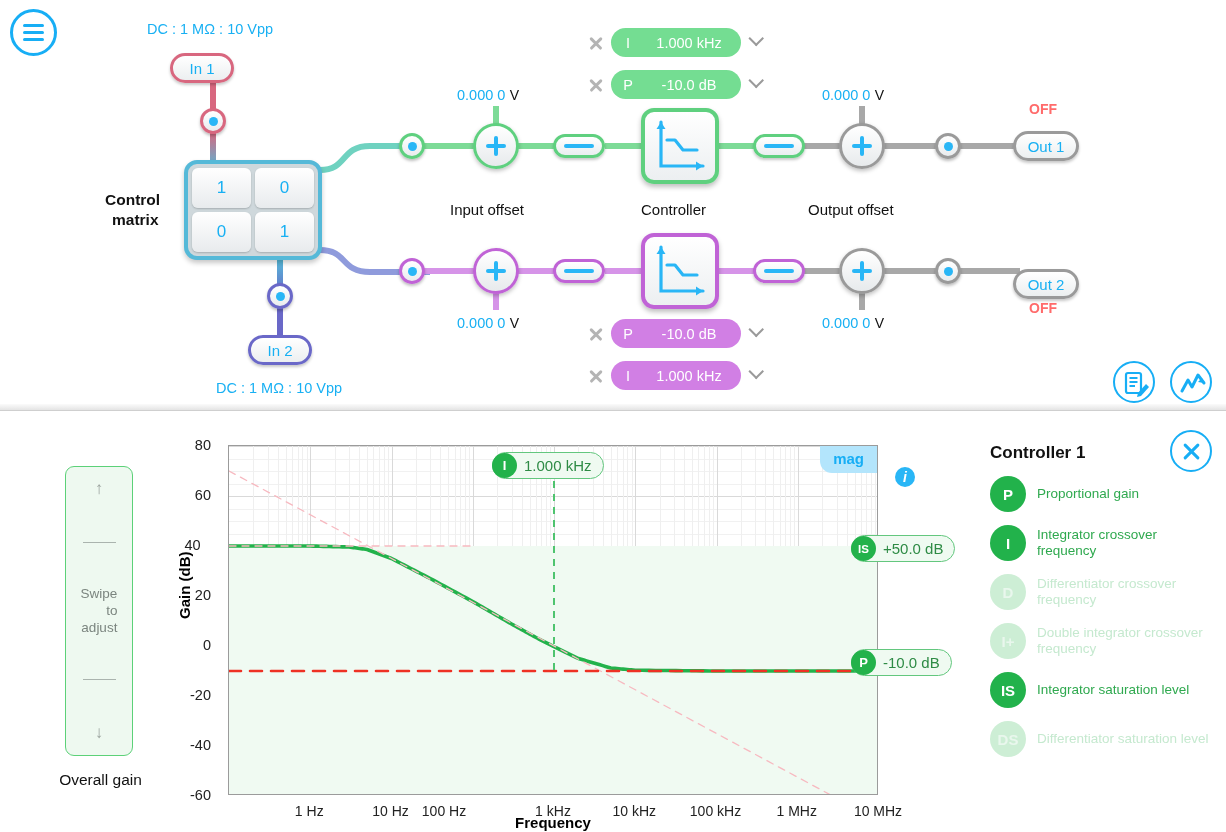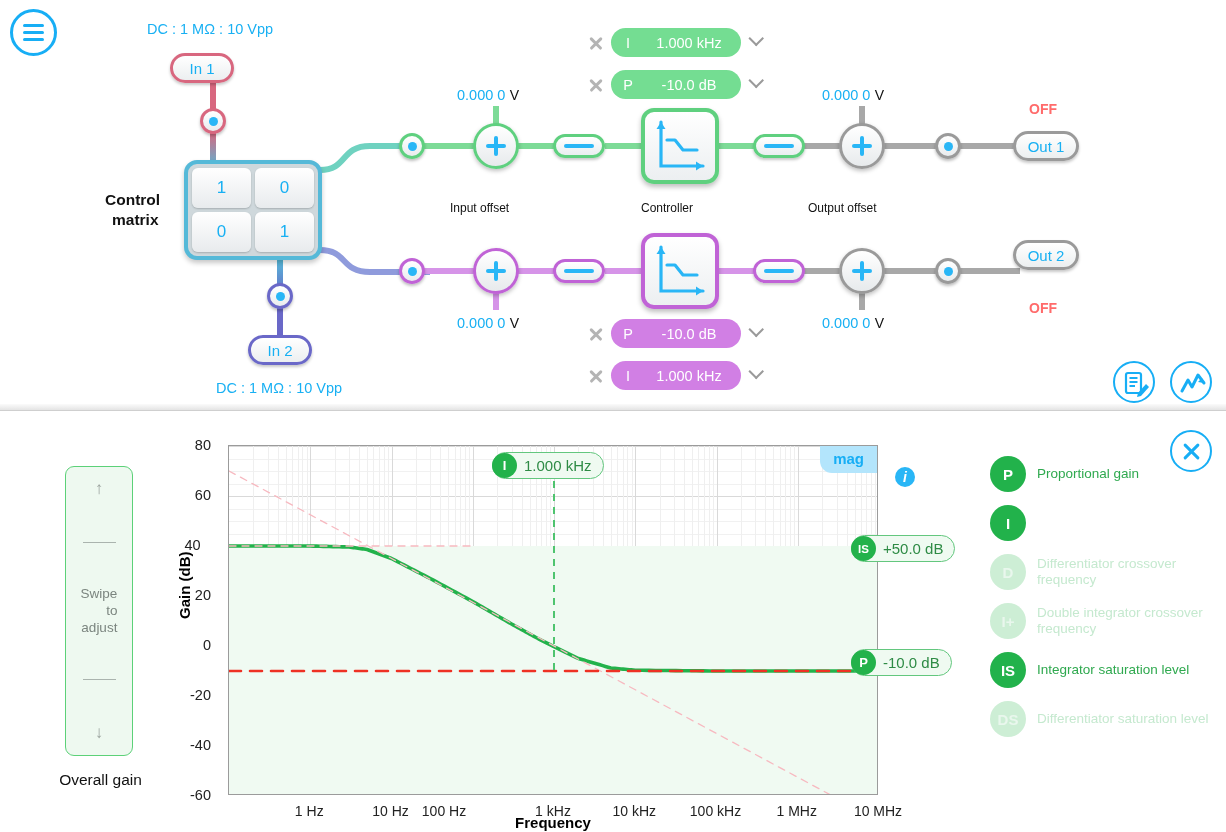--- a/index.html
+++ b/index.html
@@ -79,21 +79,21 @@
 
   
   .matrix{ position:absolute; width:138px; height:100px; border-radius:13px;
     border:4px solid #55b9d8; background:#cfd8dc; padding:4px;
     display:grid; grid-template-columns:1fr 1fr; grid-template-rows:1fr 1fr; gap:4px;
     box-shadow:0 3px 5px rgba(0,0,0,.22);}
   .mcell{ background:linear-gradient(to bottom,#ffffff,#e8ebed); border-radius:6px;
     display:flex; align-items:center; justify-content:center;
     font-size:17px; color:#18b0f3; cursor:pointer; box-shadow:0 1px 2px rgba(0,0,0,.2);}
   .blk-label{ position:absolute; font-size:15.5px; color:#111; font-weight:bold; white-space:nowrap;}
-  .blk-label.reg{ font-weight:normal; font-size:12px; }
+  .blk-label.reg{ font-weight:normal; font-size:15px; }
 
   
   .pidrow{ position:absolute; display:flex; align-items:center; gap:7px;}
   .pid-x{ width:16px; height:16px; position:relative; cursor:pointer; opacity:.65;}
   .pid-x::before,.pid-x::after{ content:""; position:absolute; left:0; top:7px;
     width:16px; height:2.6px; background:#8d8d8d; border-radius:2px;}
   .pid-x::before{ transform:rotate(45deg);} .pid-x::after{ transform:rotate(-45deg);}
   .pid-pill{ width:130px; height:29px; border-radius:15px; display:flex; align-items:center;
     color:#fff; font-size:14.5px; cursor:pointer;}
   .pid-pill.green{ background:#74dd92;}
@@ -215,21 +215,21 @@
     <div class="wire" style="left:605px; top:268px; width:40px; height:6px; background:#d694e8;"></div>
     <div class="wire" style="left:710px; top:268px; width:70px; height:6px; background:#d694e8;"></div>
     <div class="wire" style="left:800px; top:268px; width:170px; height:6px;"></div>
     <div class="wire" style="left:960px; top:268px; width:60px; height:6px;"></div>
     <div class="wire" style="left:493px; top:285px; width:6px; height:25px; background:#d694e8;"></div>
     <div class="wire" style="left:859px; top:285px; width:6px; height:25px;"></div>
 
     <div class="port in1" style="left:170px; top:53px;">In 1</div>
     <div class="port in2" style="left:248px; top:335px;">In 2</div>
     <div class="port out" style="left:1013px; top:131px; width:66px;">Out 1</div>
-    <div class="port out" style="left:1013px; top:240px; width:66px;">Out 2</div>
+    <div class="port out" style="left:1013px; top:269px; width:66px;">Out 2</div>
     <div class="off-lbl" style="left:1029px; top:101px;">OFF</div>
     <div class="off-lbl" style="left:1029px; top:300px;">OFF</div>
 
     <div class="dotnode pink" style="left:200px; top:108px;"></div>
     <div class="dotnode indigo" style="left:267px; top:283px;"></div>
     <div class="dotnode green" style="left:399px; top:133px;"></div>
     <div class="dotnode purple" style="left:399px; top:258px;"></div>
     <div class="dotnode grey" style="left:935px; top:133px;"></div>
     <div class="dotnode grey" style="left:935px; top:258px;"></div>
 
@@ -525,27 +525,29 @@
     <div class="badge" style="left:851px; top:124px;">
       <span class="dot" style="font-size:11.5px;">IS</span>
       <span class="txt">+50.0 dB</span>
     </div>
     <div class="badge" style="left:851px; top:238px;">
       <span class="dot">P</span>
       <span class="txt">-10.0 dB</span>
     </div>
 
     <div id="legend">
+      <h3>Controller 1</h3>
       <div id="legend-rows">
           <div class="lg-row">
             <span class="lg-dot">P</span>
             <span class="lg-txt">Proportional gain</span>
           </div>
           <div class="lg-row">
             <span class="lg-dot">I</span>
+            <span class="lg-txt">Integrator crossover frequency</span>
           </div>
           <div class="lg-row off">
             <span class="lg-dot">D</span>
             <span class="lg-txt">Differentiator crossover frequency</span>
           </div>
           <div class="lg-row off">
             <span class="lg-dot">I+</span>
             <span class="lg-txt">Double integrator crossover frequency</span>
           </div>
           <div class="lg-row">

